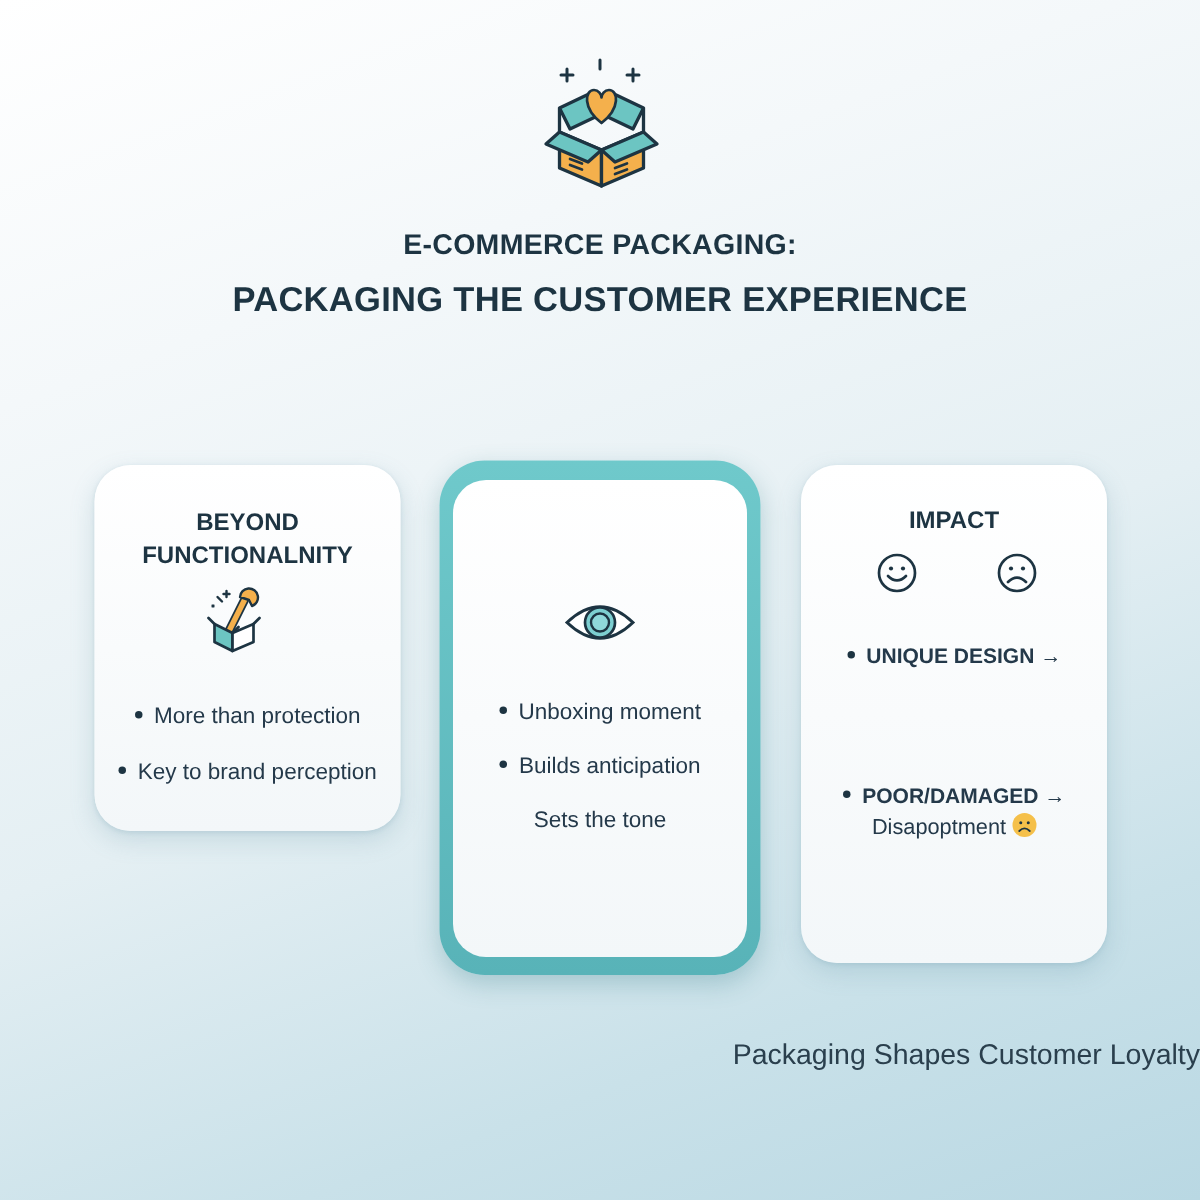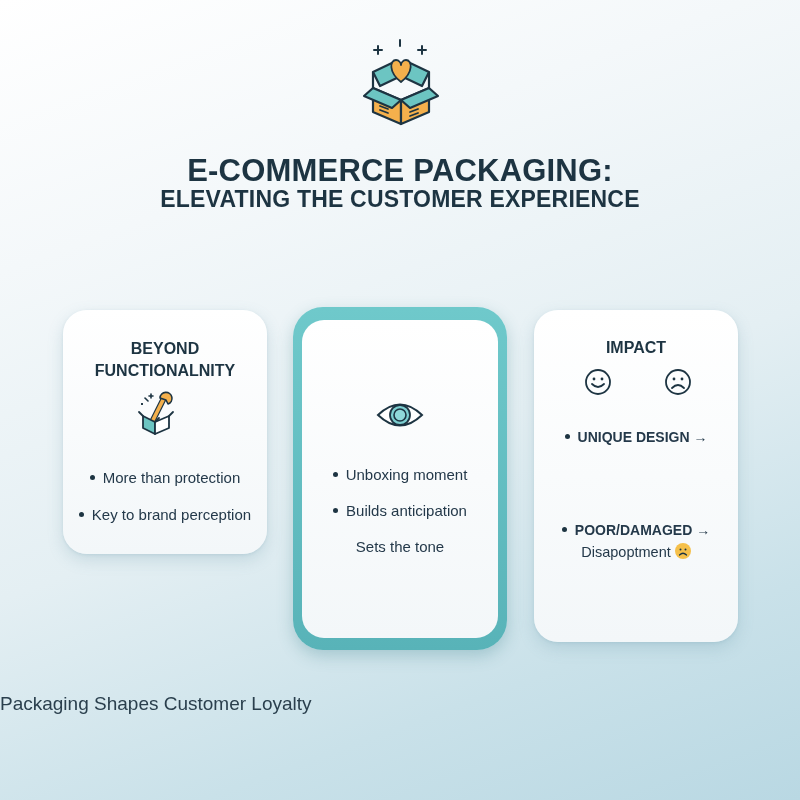--- a/index.html
+++ b/index.html
@@ -4,21 +4,21 @@
 <style>
   html, body { margin: 0; padding: 0; }
   body {
     width: 800px; height: 800px; overflow: hidden; position: relative;
     font-family: "Liberation Sans", "DejaVu Sans", sans-serif;
     color: #1f3340;
     background: linear-gradient(160deg, #ffffff 0%, #f4f8fa 25%, #e4eff3 55%, #c9e1e9 80%, #b9d8e3 100%);
   }
   .hero-icon { position: absolute; left: 358px; top: 36px; width: 86px; height: 92px; }
   .title { position: absolute; left: 0; width: 800px; text-align: center; font-weight: bold; color: #1d3442; letter-spacing: 0.2px; }
-  .title.l1 { top: 153px; font-size: 31px; }
+  .title.l1 { top: 153px; font-size: 19px; }
   .title.l2 { top: 186px; font-size: 23px; }
 
   .card {
     position: absolute; background: linear-gradient(180deg, #ffffff 0%, #f3f7f9 100%);
     border-radius: 24px;
     box-shadow: 0 6px 16px rgba(90, 140, 160, 0.22), 0 1px 3px rgba(90,140,160,0.15);
   }
   .card.c1 { left: 63px; top: 310px; width: 204px; height: 244px; }
   .card.c3 { left: 534px; top: 310px; width: 204px; height: 332px; }
   .card-frame {
@@ -32,21 +32,21 @@
   .c1 .card-title { top: 28px; }
   .c2 .card-title { top: 17px; }
   .c3 .card-title { top: 27px; }
 
   .bullet { position: absolute; left: 0; right: 0; text-align: center; font-size: 15px; color: #24394a; white-space: nowrap; }
   .bullet .dot { display: inline-block; width: 5px; height: 5px; background: #1d3442; border-radius: 50%; vertical-align: middle; margin-right: 8px; position: relative; top: -2px; }
   .bullet.bold { font-weight: bold; font-size: 14px; }
   .sub { position: absolute; left: 0; right: 0; text-align: center; font-size: 14.5px; color: #24394a; }
   .emoji { display: inline-block; width: 16px; height: 16px; border-radius: 50%; background: #f5c04a; vertical-align: middle; position: relative; top: -2px; margin-left: 4px; }
 
-  .footer { position: absolute; left: 0; width: 800px; top: 693px; text-align: left; font-size: 19px; color: #2a3f4d; }
+  .footer { position: absolute; left: 0; width: 800px; top: 693px; text-align: right; font-size: 19px; color: #2a3f4d; }
   svg { display: block; }
 </style>
 </head>
 <body>
 
 <div class="hero-icon">
   <svg width="86" height="92" viewBox="0 0 86 92">
 
     <path d="M20 10 v8 M16 14 h8" stroke="#1d3442" stroke-width="2" stroke-linecap="round"></path>
     <path d="M42 4 v6" stroke="#1d3442" stroke-width="2" stroke-linecap="round"></path>
@@ -62,21 +62,21 @@
 
     <path d="M43 46 C30 36 32 24 38 24 C41 24 43 27 43 29 C43 27 45 24 48 24 C54 24 56 36 43 46 Z" fill="#f4b04c" stroke="#1d3442" stroke-width="1.8" stroke-linejoin="round"></path>
 
     <path d="M15 52 L43 64 L34 72 L6 60 Z" fill="#6cc5c2" stroke="#1d3442" stroke-width="2.2" stroke-linejoin="round"></path>
     <path d="M71 52 L43 64 L52 72 L80 60 Z" fill="#6cc5c2" stroke="#1d3442" stroke-width="2.2" stroke-linejoin="round"></path>
     <path d="M15 36 L15 52 M71 36 L71 52" stroke="#1d3442" stroke-width="2.2"></path>
   </svg>
 </div>
 
 <div class="title l1">E-COMMERCE PACKAGING:</div>
-<div class="title l2">ELEVATING THE CUSTOMER EXPERIENCE</div>
+<div class="title l2">PACKAGING THE CUSTOMER EXPERIENCE</div>
 
 <div class="card c1">
   <div class="card-title">
     <div>BEYOND</div>
     <div>FUNCTIONALNITY</div>
   </div>
   <div style="position:absolute; left:72px; top:80px;">
     <svg width="44" height="46" viewBox="0 0 44 46">
       <path d="M6 14 l2 0 M7 13 l0 2" stroke="#1d3442" stroke-width="1.6"></path>
       <path d="M10 8 l3 3" stroke="#1d3442" stroke-width="1.6" stroke-linecap="round"></path>

